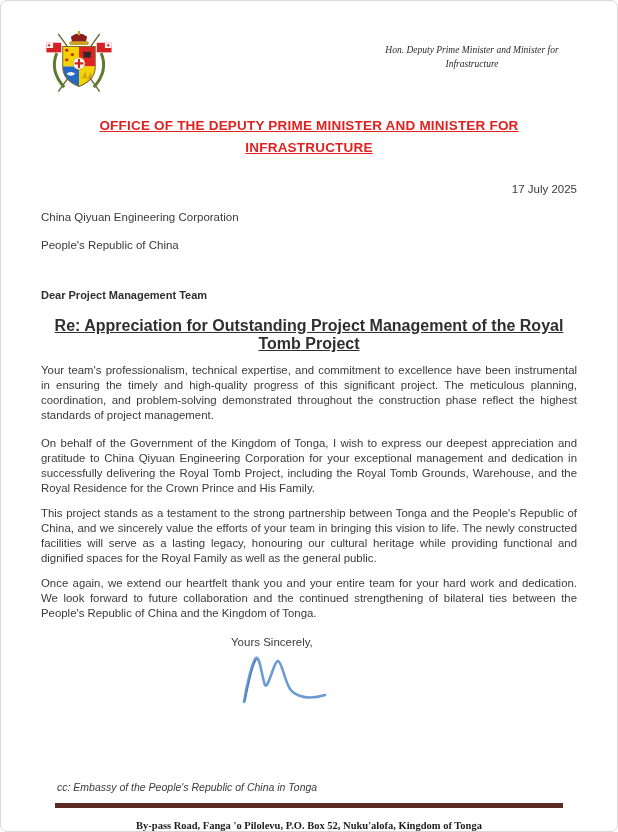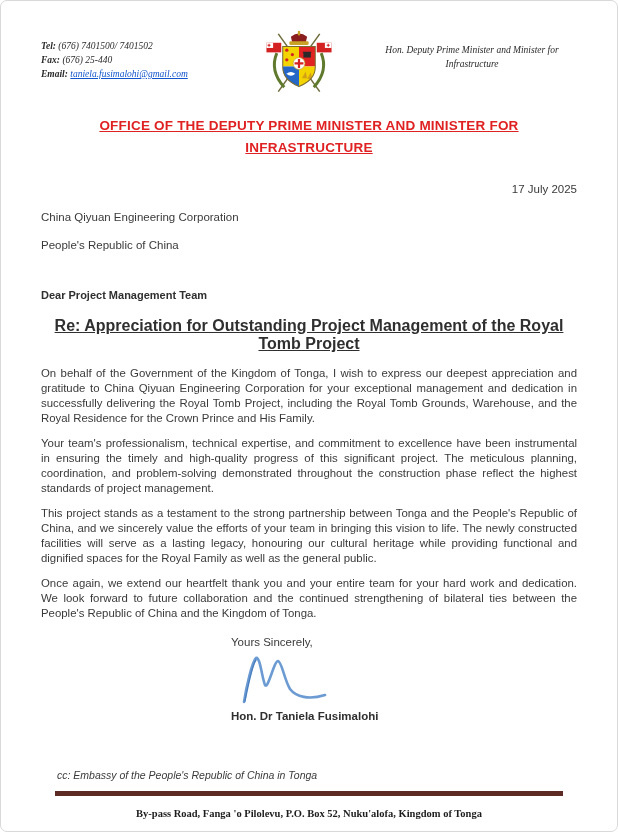--- a/index.html
+++ b/index.html
@@ -41,39 +41,34 @@
     font-size:11.4px;line-height:15px;text-align:justify;
     margin:10px 0 0 0;color:#3a3a3a;
   }
   .para.first{margin-top:13px;}
   .closing{font-size:11.5px;margin:15px 0 0 190px;}
   .sig-block{margin-left:190px;}
   .signature-svg{display:block;margin:2px 0 0 6px;}
   .sig-name{font-weight:bold;font-size:11.5px;color:#2f2f2f;margin-top:2px;}
   .sig-role{font-weight:bold;font-style:italic;font-size:11.5px;color:#2f2f2f;margin-top:2px;}
   
-  .bottom{position:absolute;left:40px;right:40px;bottom:12px;}
+  .bottom{position:absolute;left:40px;right:40px;bottom:0;}
   .cc{font-style:italic;font-size:10.5px;color:#3a3a3a;margin:0 0 10px 16px;}
   .footer-bar{height:5px;margin:0 14px;}
   .footer-text{
     font-family:"Liberation Serif",serif;font-weight:bold;
     font-size:10.5px;text-align:center;margin-top:12px;color:#1d1d1d;
   }
 </style>
 </head>
 <body>
 
 <div class="page">
 
   <div class="header">
-    <div class="contact">
-      <div><b>Tel:</b> <span>(676) 7401500/ 7401502</span></div>
-      <div><b>Fax:</b> <span>(676) 25-440</span></div>
-      <div><b>Email:</b> <span class="email-link" style="color: rgb(17, 85, 204);">taniela.fusimalohi@gmail.com</span></div>
-    </div>
 
     <svg class="crest" viewBox="0 0 100 100">
 
       <line x1="22" y1="12" x2="78" y2="90" stroke="#6d6a3a" stroke-width="2"></line>
       <line x1="78" y1="12" x2="22" y2="90" stroke="#6d6a3a" stroke-width="2"></line>
 
       <path d="M20,38 Q10,62 30,84" fill="none" stroke="#5f7a2d" stroke-width="4"></path>
       <path d="M80,38 Q90,62 70,84" fill="none" stroke="#5f7a2d" stroke-width="4"></path>
 
       <rect x="6" y="24" width="20" height="13" fill="#d42222"></rect>
@@ -118,32 +113,31 @@
   <div class="office-title" style="color: rgb(224, 33, 33);">OFFICE OF THE DEPUTY PRIME MINISTER AND MINISTER FOR INFRASTRUCTURE</div>
 
   <div class="date">17 July 2025</div>
 
   <p class="recipient-line first">China Qiyuan Engineering Corporation</p>
   <p class="recipient-line second">People's Republic of China</p>
 
   <div class="salutation">Dear Project Management Team</div>
   <div class="subject">Re: Appreciation for Outstanding Project Management of the Royal Tomb Project</div>
 
+  <p class="para">Your team's professionalism, technical expertise, and commitment to excellence have been instrumental in ensuring the timely and high-quality progress of this significant project. The meticulous planning, coordination, and problem-solving demonstrated throughout the construction phase reflect the highest standards of project management.</p>
   <p class="para first">On behalf of the Government of the Kingdom of Tonga, I wish to express our deepest appreciation and gratitude to China Qiyuan Engineering Corporation for your exceptional management and dedication in successfully delivering the Royal Tomb Project, including the Royal Tomb Grounds, Warehouse, and the Royal Residence for the Crown Prince and His Family.</p>
-  <p class="para">Your team's professionalism, technical expertise, and commitment to excellence have been instrumental in ensuring the timely and high-quality progress of this significant project. The meticulous planning, coordination, and problem-solving demonstrated throughout the construction phase reflect the highest standards of project management.</p>
   <p class="para">This project stands as a testament to the strong partnership between Tonga and the People's Republic of China, and we sincerely value the efforts of your team in bringing this vision to life. The newly constructed facilities will serve as a lasting legacy, honouring our cultural heritage while providing functional and dignified spaces for the Royal Family as well as the general public.</p>
   <p class="para">Once again, we extend our heartfelt thank you and your entire team for your hard work and dedication. We look forward to future collaboration and the continued strengthening of bilateral ties between the People's Republic of China and the Kingdom of Tonga.</p>
 
   <div class="closing">Yours Sincerely,</div>
   <div class="sig-block">
     <svg class="signature-svg" width="108" height="58" viewBox="0 0 108 58">
       <path d="M7,52 C9,38 15,12 19,8 C23,6 25,28 28,35 C31,40 37,11 41,11 C45,12 47,29 53,39 C59,47 72,50 88,45" fill="none" stroke="#6b9bd2" stroke-width="2.6" stroke-linecap="round"></path>
       <path d="M8,51 C11,36 16,14 19,10" fill="none" stroke="#4a7fc0" stroke-width="1.4" stroke-linecap="round"></path>
     </svg>
-    <div class="sig-name">Hon. Dr Taniela Fusimalohi</div>
   </div>
 
   <div class="bottom">
     <p class="cc">cc: Embassy of the People's Republic of China in Tonga</p>
     <div class="footer-bar" style="background: rgb(94, 42, 36);"></div>
     <div class="footer-text">By-pass Road, Fanga 'o Pilolevu, P.O. Box 52, Nuku'alofa, Kingdom of Tonga</div>
   </div>
 
 </div>
 

